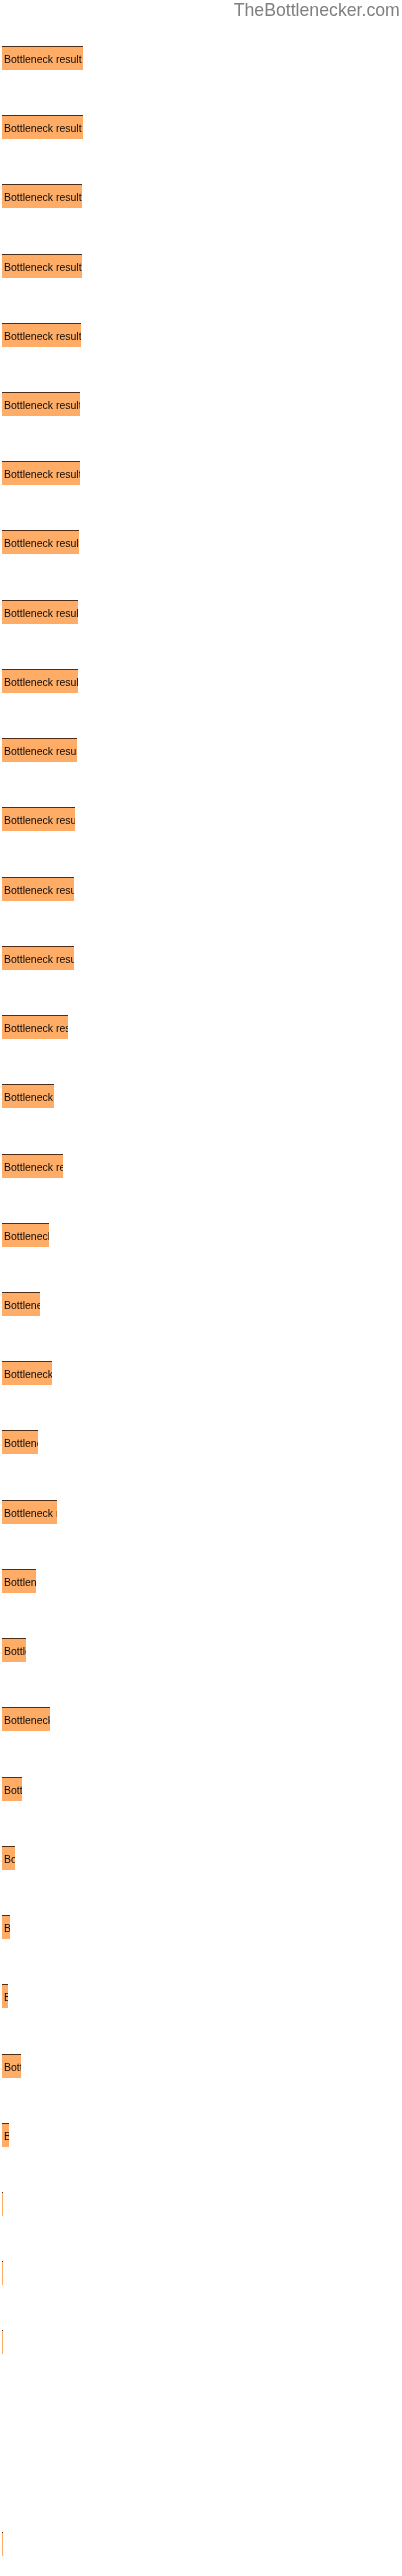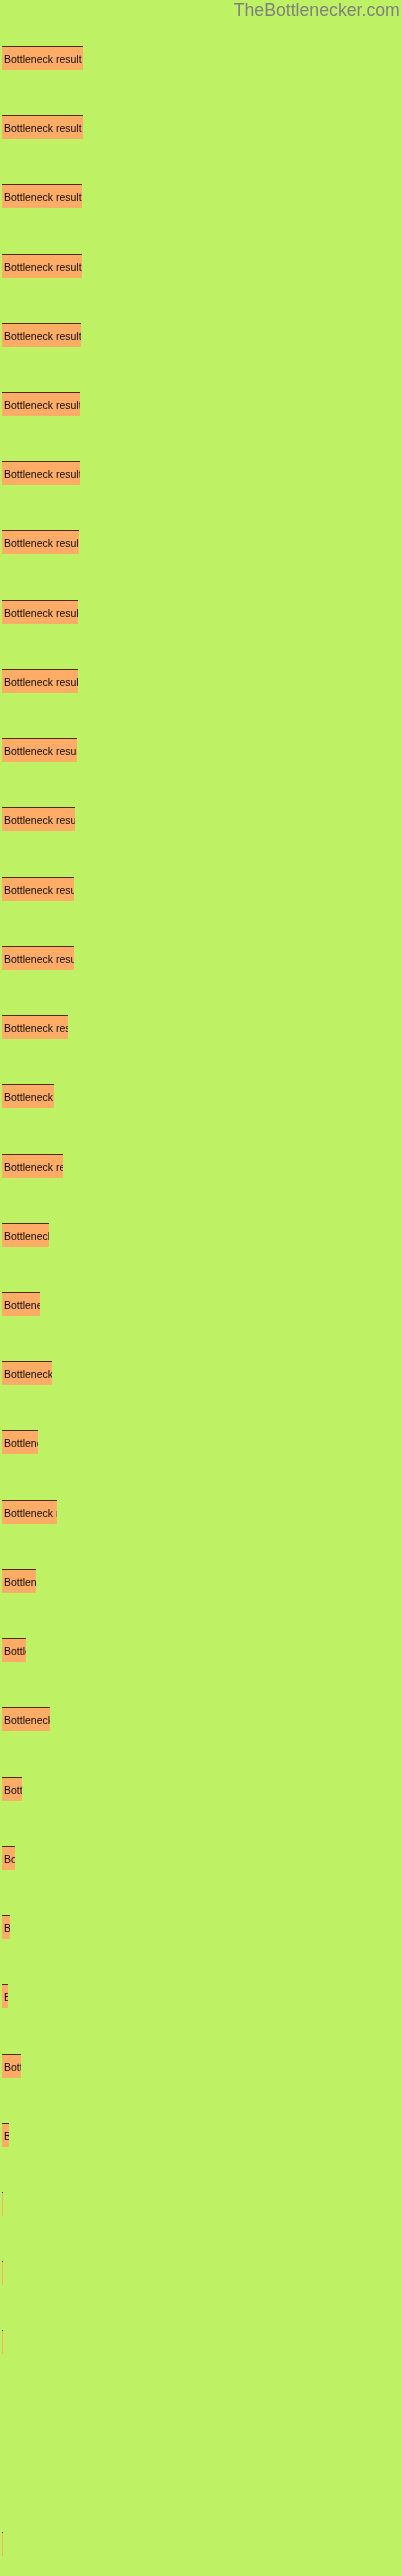--- a/index.html
+++ b/index.html
@@ -14,21 +14,21 @@
     position: relative;
     overflow: hidden;
     font-family: "Liberation Sans", sans-serif;
     background: #000000;
   }
   #page-root {
     position: absolute;
     left: 0; top: 0;
     width: 403px;
     height: 2576px;
-    background: #bef264;
+    background: #ffffff;
   }
   .watermark {
     position: absolute;
     right: 3.2px;
     top: 0px;
     font-family: "Liberation Sans", sans-serif;
     font-size: 17.7px;
     line-height: 21px;
     color: #808080;
     white-space: nowrap;

